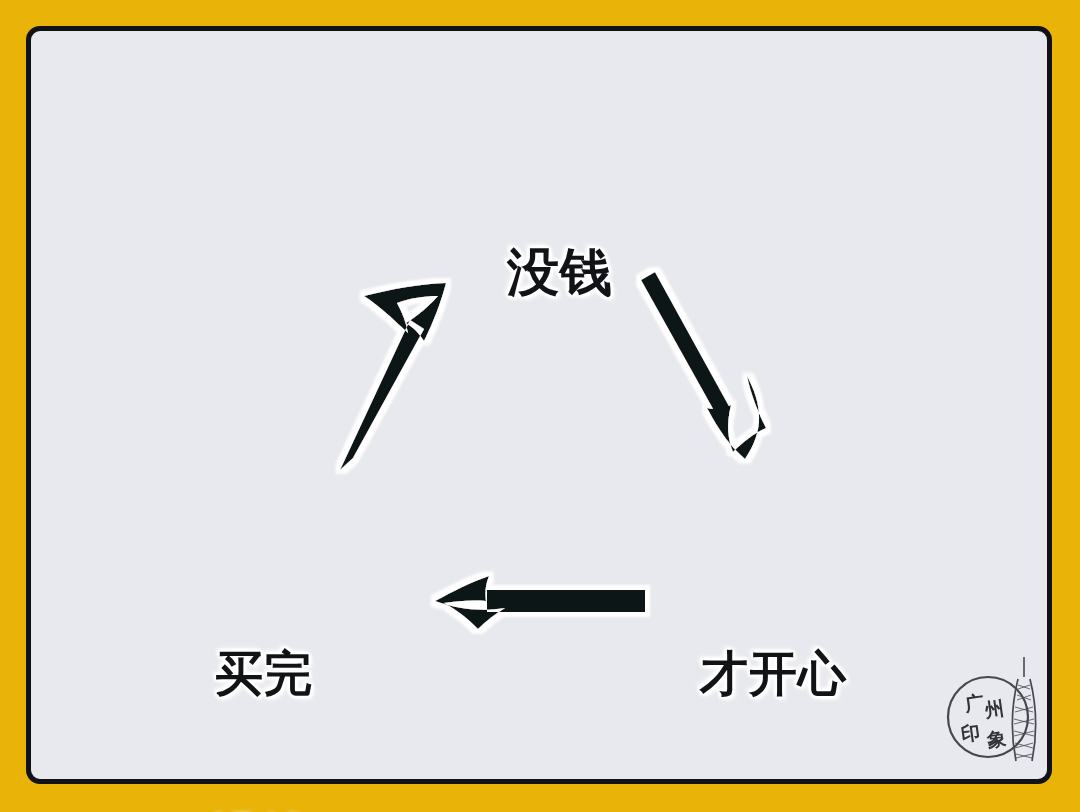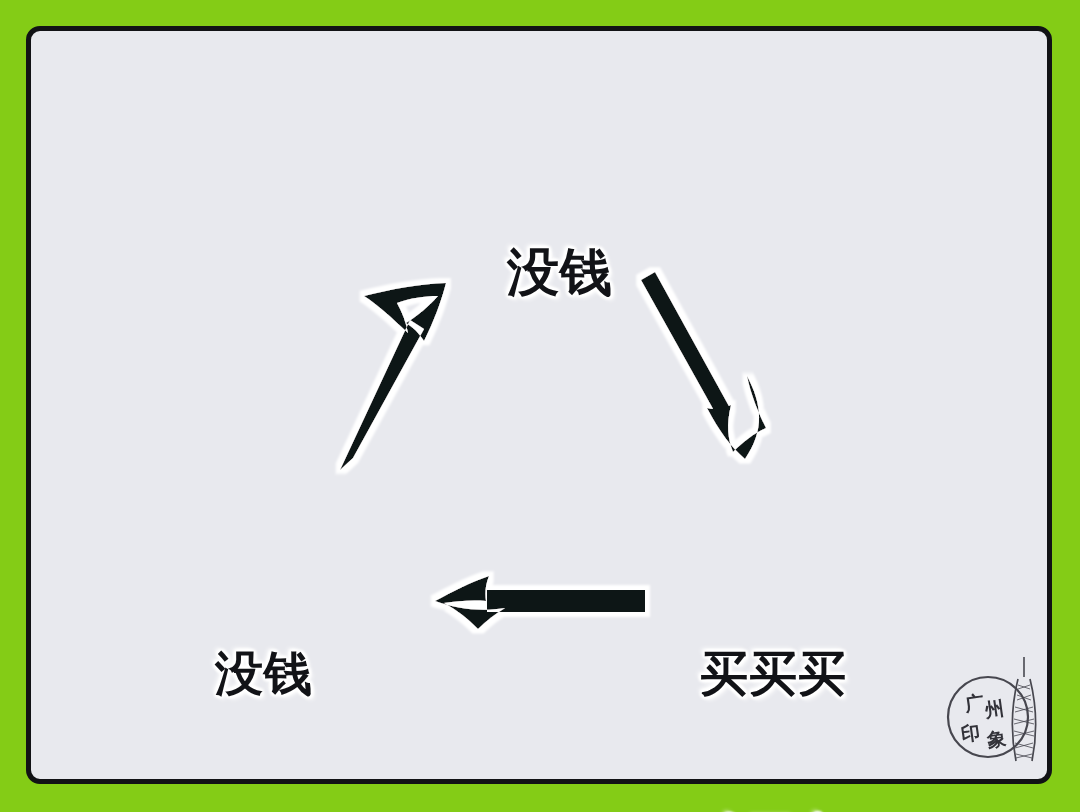--- a/index.html
+++ b/index.html
@@ -12,21 +12,21 @@
     width: 1080px;
     height: 812px;
     overflow: hidden;
     font-family: "Liberation Sans", "DejaVu Sans", sans-serif;
   }
 
   #stage {
     position: relative;
     width: 1080px;
     height: 812px;
-    background: #84cc16;
+    background: #eab308;
   }
 
   
   #panel {
     position: absolute;
     left: 26px;
     top: 26px;
     width: 1026px;
     height: 758px;
     box-sizing: border-box;
@@ -149,25 +149,25 @@
                C 392,318 378,305 364,296
                C 392,289 419,284 446,283 Z"></path>
     </g>
   </svg>
 
   <div class="label" id="label-top">
     <span class="line">没钱</span>
   </div>
 
   <div class="label" id="label-right">
-    <span class="line">买买买</span>
     <span class="line">才开心</span>
   </div>
 
   <div class="label" id="label-left">
+    <span class="line">买完</span>
     <span class="line">没钱</span>
   </div>
 
   <svg id="watermark" viewBox="0 0 110 115">
     <circle cx="48" cy="62" r="40" fill="none" stroke="#3a3a42" stroke-width="2.2"></circle>
 
     <g stroke="#3a3a42" fill="none">
       <line x1="84" y1="2" x2="84" y2="22" stroke-width="1.6"></line>
       <path d="M 78,24 C 72,48 70,76 76,106" stroke-width="1.7"></path>
       <path d="M 90,24 C 96,48 98,76 92,106" stroke-width="1.7"></path>

